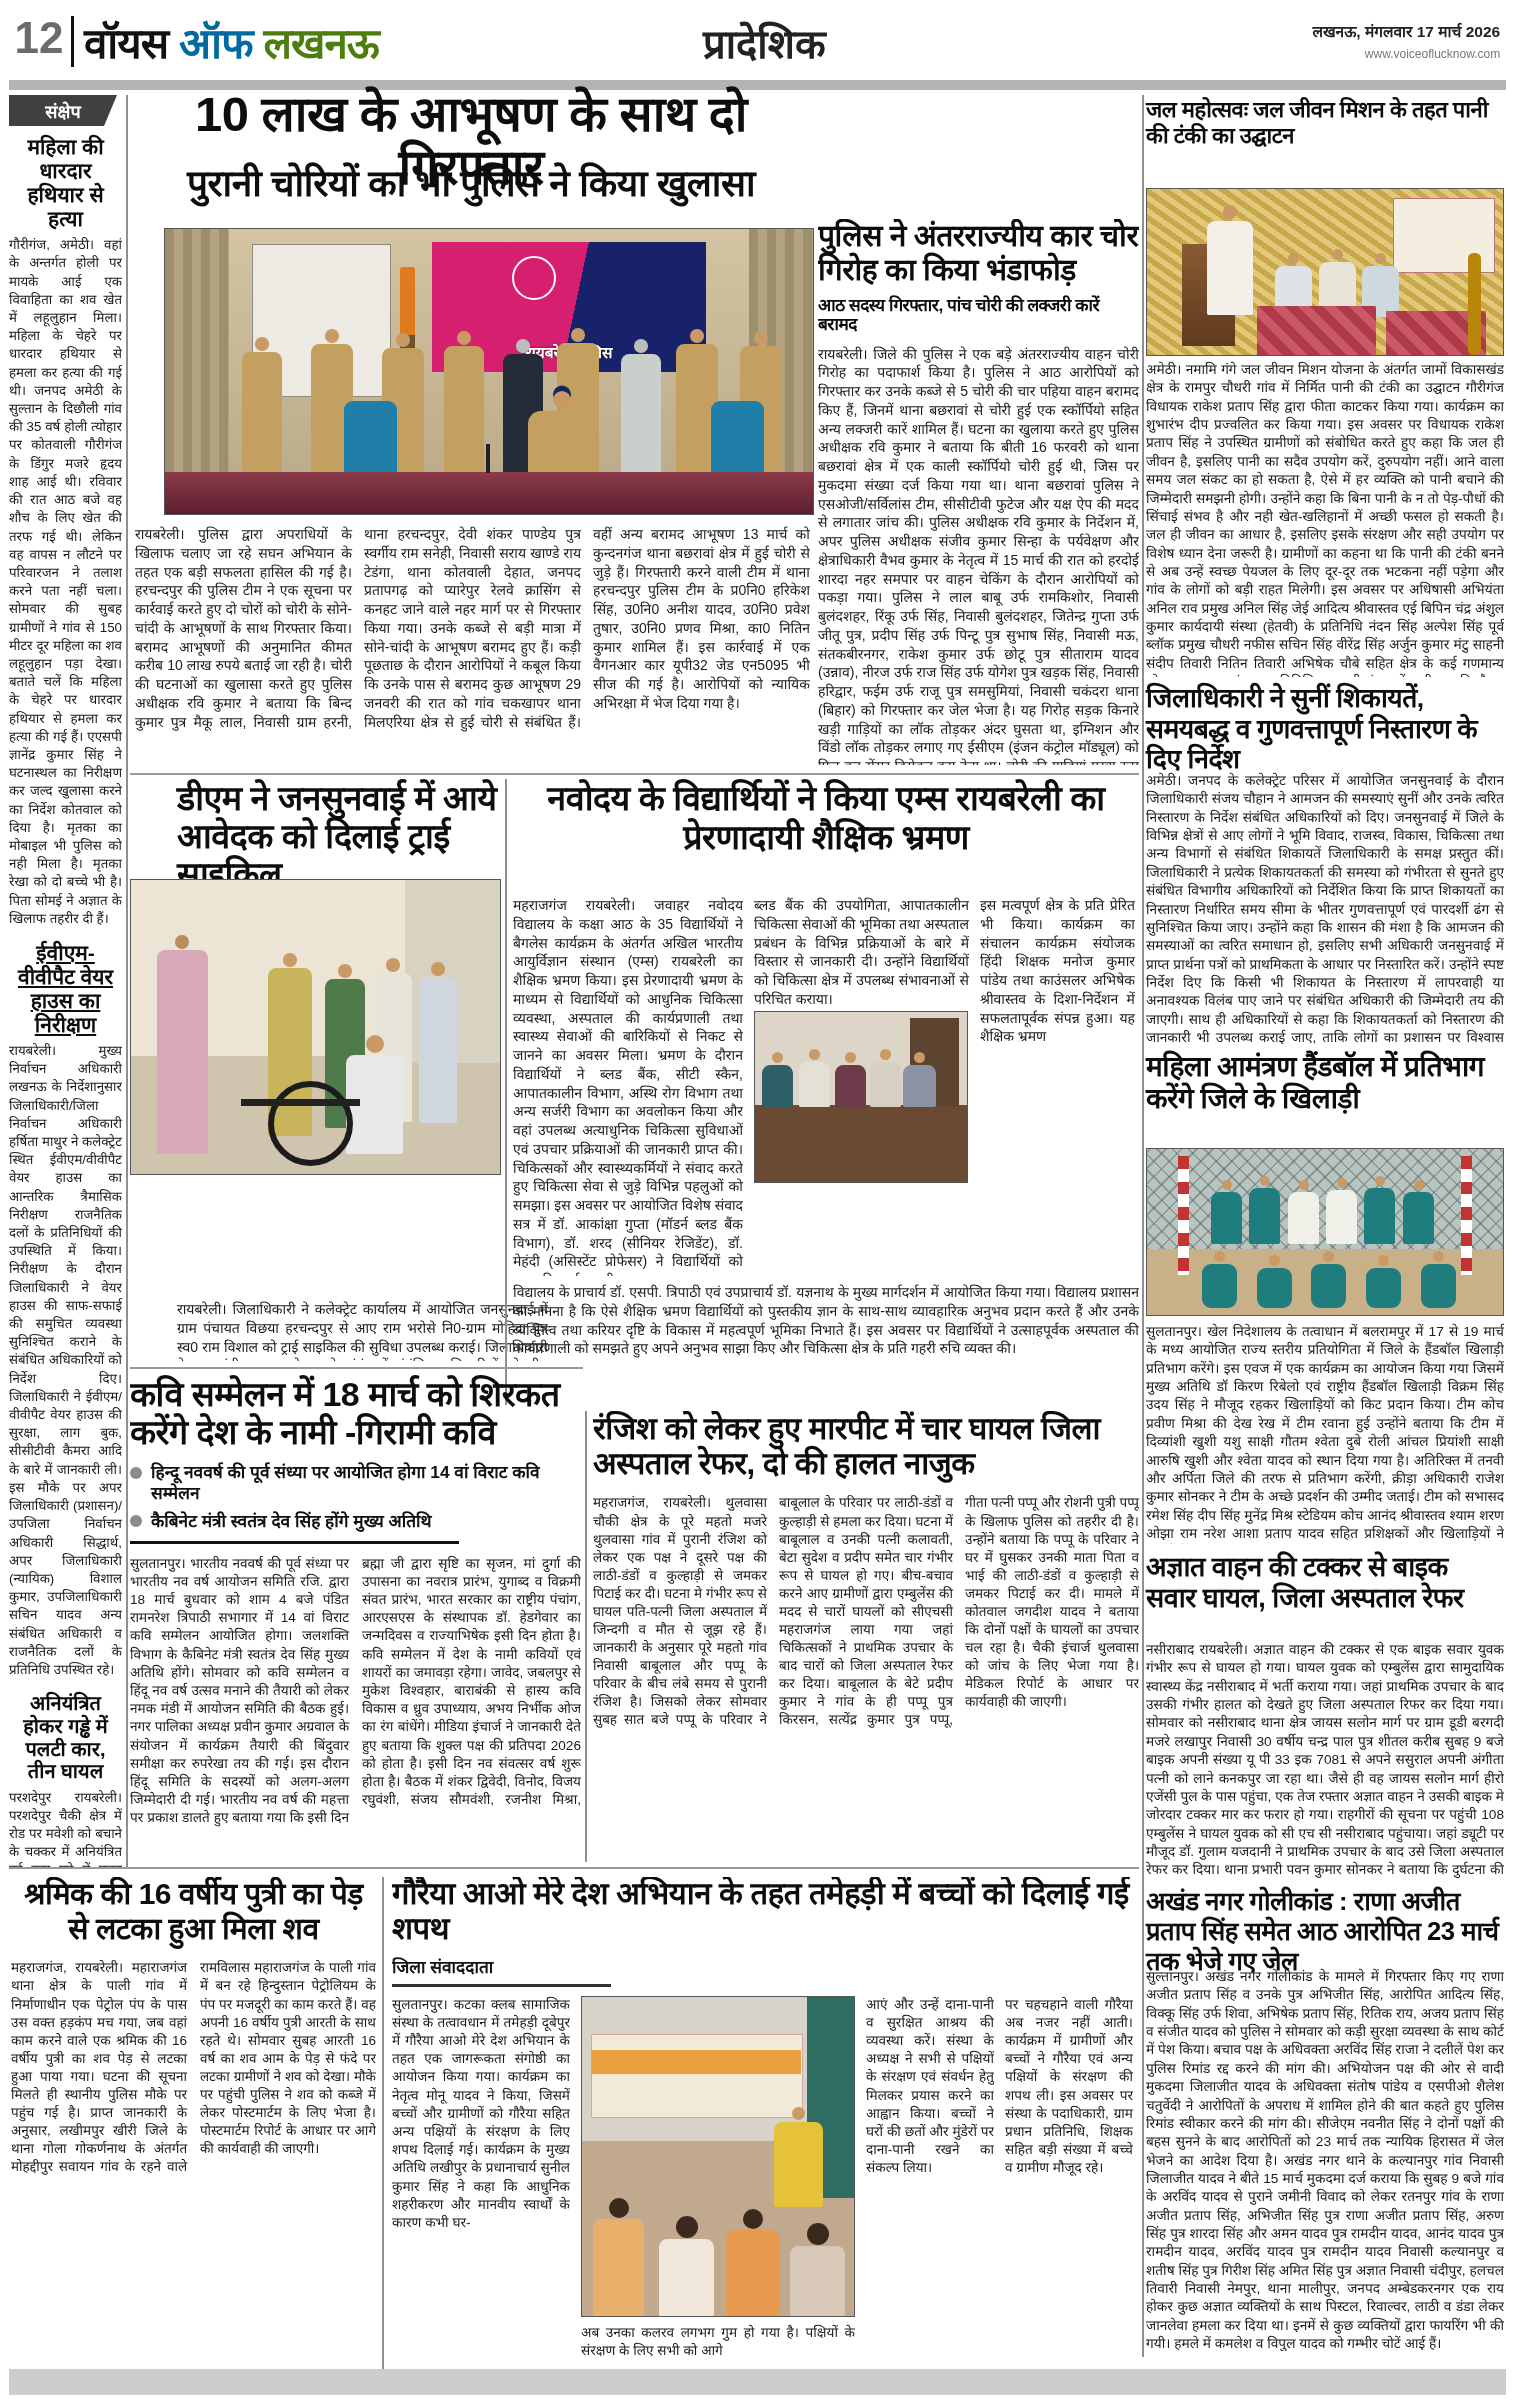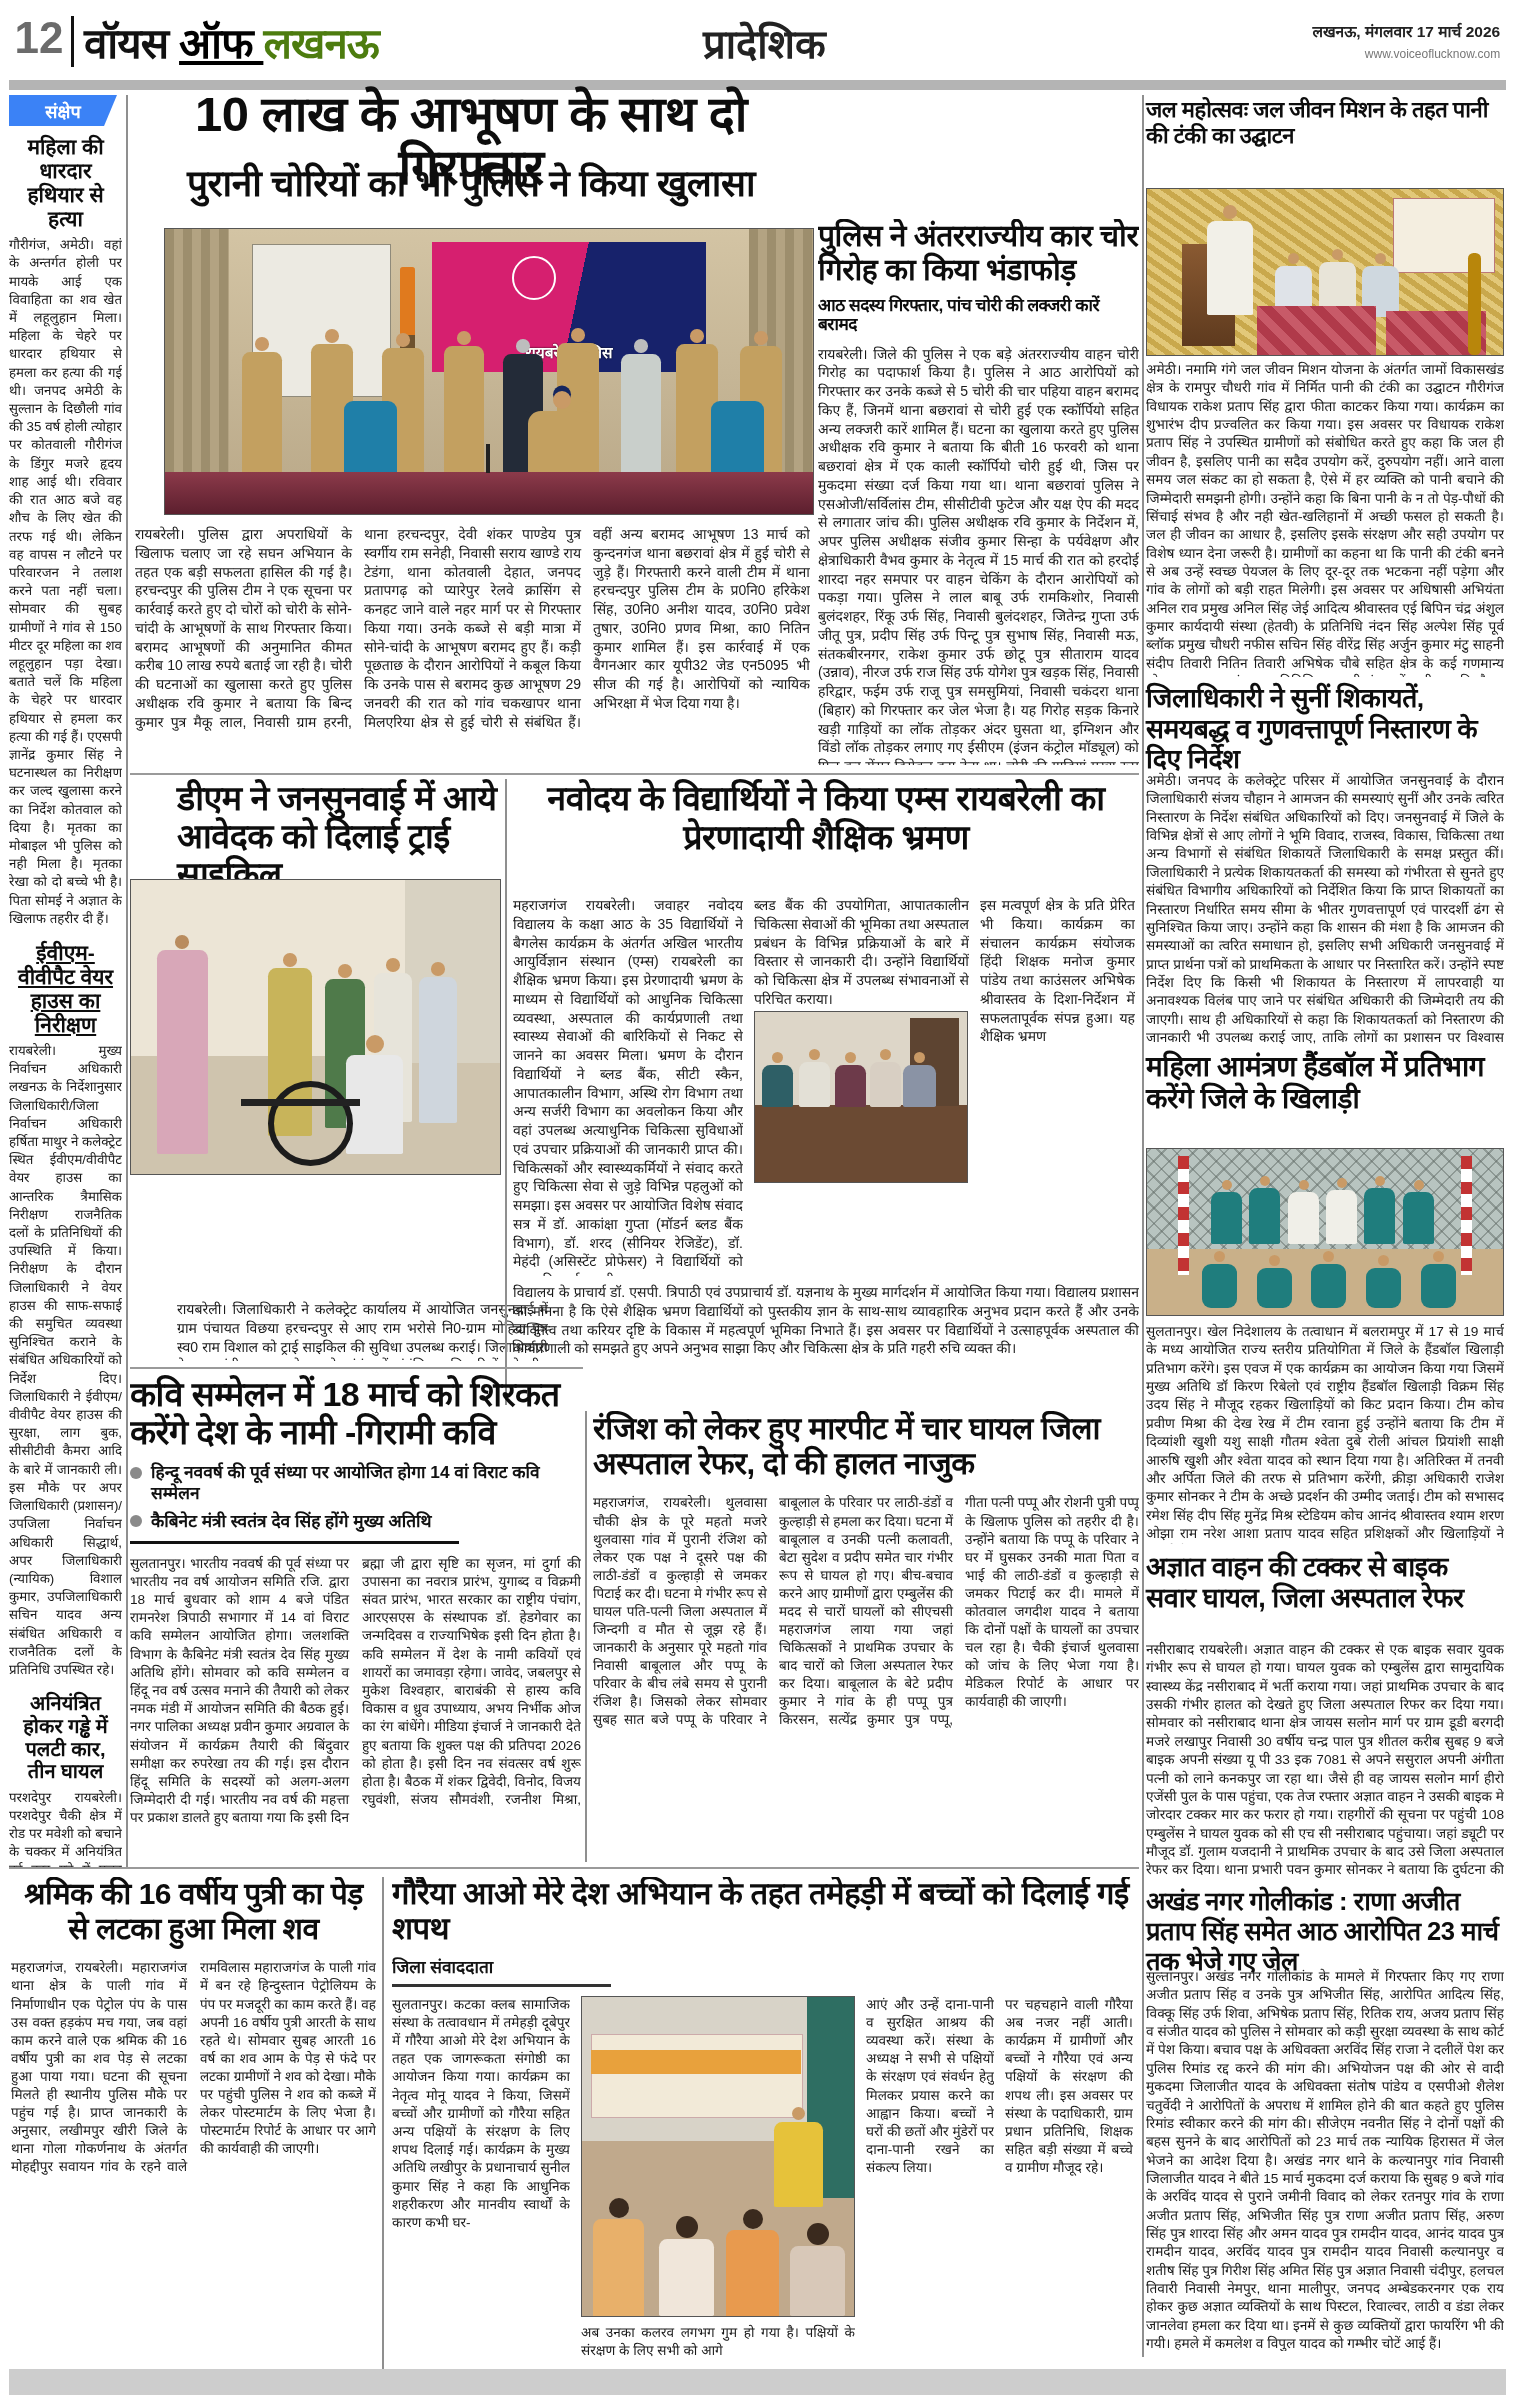--- a/index.html
+++ b/index.html
@@ -25,30 +25,30 @@
 </style>
 </head>
 <body>
 
 <div id="page">
 
   <div class="abs" style="left:0;top:0;width:1513px;height:80px;">
     <div class="abs" style="left:14.6px;top:12.8px;font-size:44px;font-weight:900;color:#6b6b6b;">12</div>
     <div class="abs" style="left:71px;top:16.4px;width:2.7px;height:51px;background:#111;"></div>
     <div class="abs" style="left:84px;top:12.8px;font-size:42px;font-weight:900;letter-spacing:-0.9px;">
-      <span style="color:#111;">वॉयस </span><span style="color:#000000;text-decoration:underline;">ऑफ </span><span style="color:#4d7c0f;">लखनऊ</span>
+      <span style="color:#111;">वॉयस </span><span style="color:#0369a1;">ऑफ </span><span style="color:#4d7c0f;">लखनऊ</span>
     </div>
     <div class="abs" style="left:703px;top:14.6px;font-size:40px;font-weight:900;color:#222;">प्रादेशिक</div>
     <div class="abs" style="right:12.8px;top:20px;font-size:15.5px;font-weight:700;color:#222;text-align:right;">लखनऊ, मंगलवार 17 मार्च 2026</div>
     <div class="abs" style="right:12.8px;top:47px;font-size:12px;color:#777;text-align:right;">www.voiceoflucknow.com</div>
   </div>
   <div class="abs" style="left:9px;top:80px;width:1497px;height:10px;background:#b4b4b4;"></div>
 
   <div class="abs" style="left:9px;top:95px;width:113px;height:1774px;overflow:hidden;">
-    <div style="width:108px;height:31px;background:#3b82f6;color:#fff;display:flex;align-items:center;justify-content:center;
+    <div style="width:108px;height:31px;background:#404040;color:#fff;display:flex;align-items:center;justify-content:center;
                 font-size:18px;font-weight:700;clip-path:polygon(0 0,100% 0,88% 100%,0 100%);">
       <span>संक्षेप</span>
     </div>
     <div class="sb-head" style="font-size:21px;">महिला की धारदार हथियार से हत्या</div>
     <div class="sb-body">गौरीगंज, अमेठी। वहां के अन्तर्गत होली पर मायके आई एक विवाहिता का शव खेत में लहूलुहान मिला। महिला के चेहरे पर धारदार हथियार से हमला कर हत्या की गई थी। जनपद अमेठी के सुल्तान के दिछौली गांव की 35 वर्ष होली त्योहार पर कोतवाली गौरीगंज के डिंगुर मजरे हृदय शाह आई थी। रविवार की रात आठ बजे वह शौच के लिए खेत की तरफ गई थी। लेकिन वह वापस न लौटने पर परिवारजन ने तलाश करने पता नहीं चला। सोमवार की सुबह ग्रामीणों ने गांव से 150 मीटर दूर महिला का शव लहूलुहान पड़ा देखा। बताते चलें कि महिला के चेहरे पर धारदार हथियार से हमला कर हत्या की गई हैं। एएसपी ज्ञानेंद्र कुमार सिंह ने घटनास्थल का निरीक्षण कर जल्द खुलासा करने का निर्देश कोतवाल को दिया है। मृतका का मोबाइल भी पुलिस को नही मिला है। मृतका रेखा को दो बच्चे भी है। पिता सोमई ने अज्ञात के खिलाफ तहरीर दी हैं।</div>
     <div class="sb-head" style="font-size:21px;margin-top:12.8px;text-decoration:underline;">ईवीएम-वीवीपैट वेयर हाउस का निरीक्षण</div>
     <div class="sb-body">रायबरेली। मुख्य निर्वाचन अधिकारी लखनऊ के निर्देशानुसार जिलाधिकारी/जिला निर्वाचन अधिकारी हर्षिता माथुर ने कलेक्ट्रेट स्थित ईवीएम/वीवीपैट वेयर हाउस का आन्तरिक त्रैमासिक निरीक्षण राजनैतिक दलों के प्रतिनिधियों की उपस्थिति में किया। निरीक्षण के दौरान जिलाधिकारी ने वेयर हाउस की साफ-सफाई की समुचित व्यवस्था सुनिश्चित कराने के संबंधित अधिकारियों को निर्देश दिए। जिलाधिकारी ने ईवीएम/वीवीपैट वेयर हाउस की सुरक्षा, लाग बुक, सीसीटीवी कैमरा आदि के बारे में जानकारी ली। इस मौके पर अपर जिलाधिकारी (प्रशासन)/उपजिला निर्वाचन अधिकारी सिद्धार्थ, अपर जिलाधिकारी (न्यायिक) विशाल कुमार, उपजिलाधिकारी सचिन यादव अन्य संबंधित अधिकारी व राजनैतिक दलों के प्रतिनिधि उपस्थित रहे।</div>
     <div class="sb-head" style="font-size:20px;margin-top:12.8px;">अनियंत्रित होकर गड्ढे में पलटी कार, तीन घायल</div>
     <div class="sb-body">परशदेपुर रायबरेली। परशदेपुर चैकी क्षेत्र में रोड पर मवेशी को बचाने के चक्कर में अनियंत्रित हुई कार गड्ढे में पलट गयी। कार के गड्ढे में पलटने से चालक सहित तीन लोग घायल हो गए। घायलों को पुलिस ने 108 एम्बुलेंस से प्राथमिक स्वास्थ्य केंद्र सलोन पहुंचाया जहां सभी का प्राथमिक उपचार किया गया। जगतपुर थाना क्षेत्र के पूरे बैरिसाल जनौली निवासी नीरज सिंह अपनी पत्नी स्नेहलता व बेटी सृष्टि के साथ प्रतापगढ़ जिले में एक कार्यक्रम में शामिल होने गए थे। वापसी के समय परशदेपुर चैकी के राइस मिल के पास अचानक सड़क पर मवेशी आ जाने से कार अनियंत्रित होकर सड़क किनारे गड्ढे में पलट गयी और कार में सवार सभी लोग घायल हो गए। सूचना मिलने पर मौके पर पहुंचे चैकी इंचार्ज मोहित कुमार भारद्वाज ने सभी घायलों को गाड़ी से बाहर निकलवा कर 108 एम्बुलेंस की मदद से सीएचसी सलोन भिजवाया, इलाज के लिए अस्पताल भिजवाया गया है।</div>
   </div>

